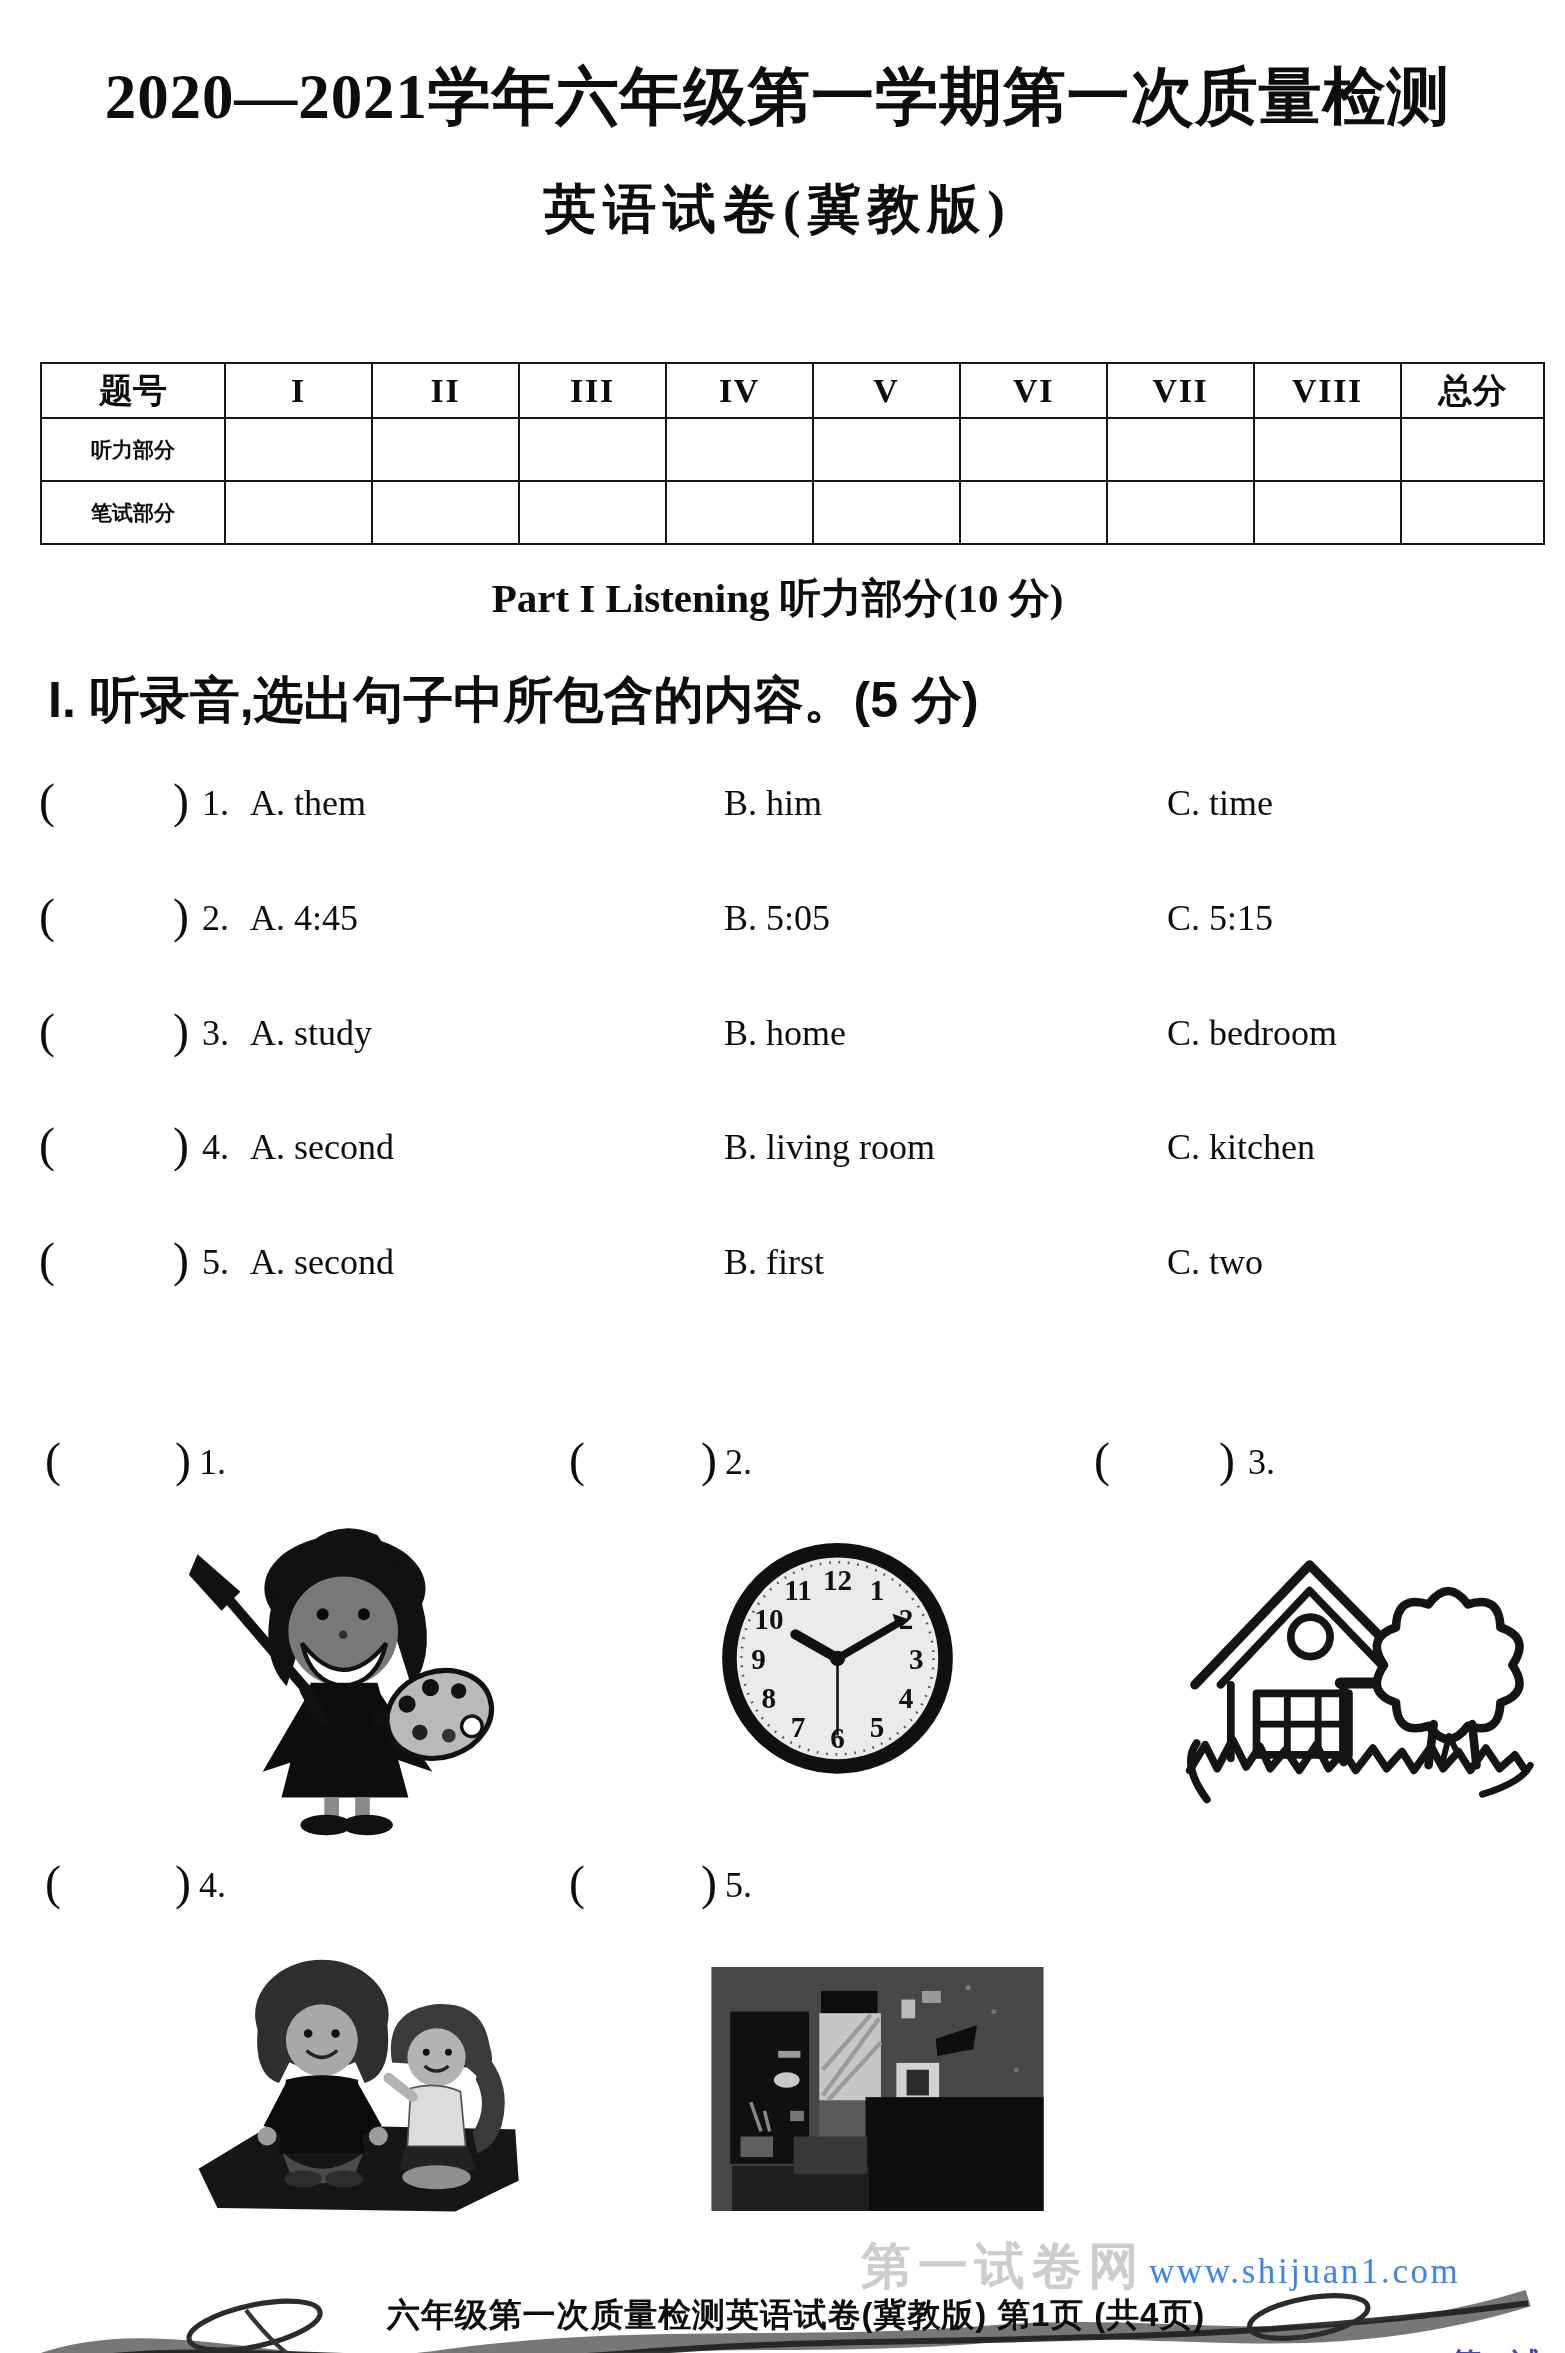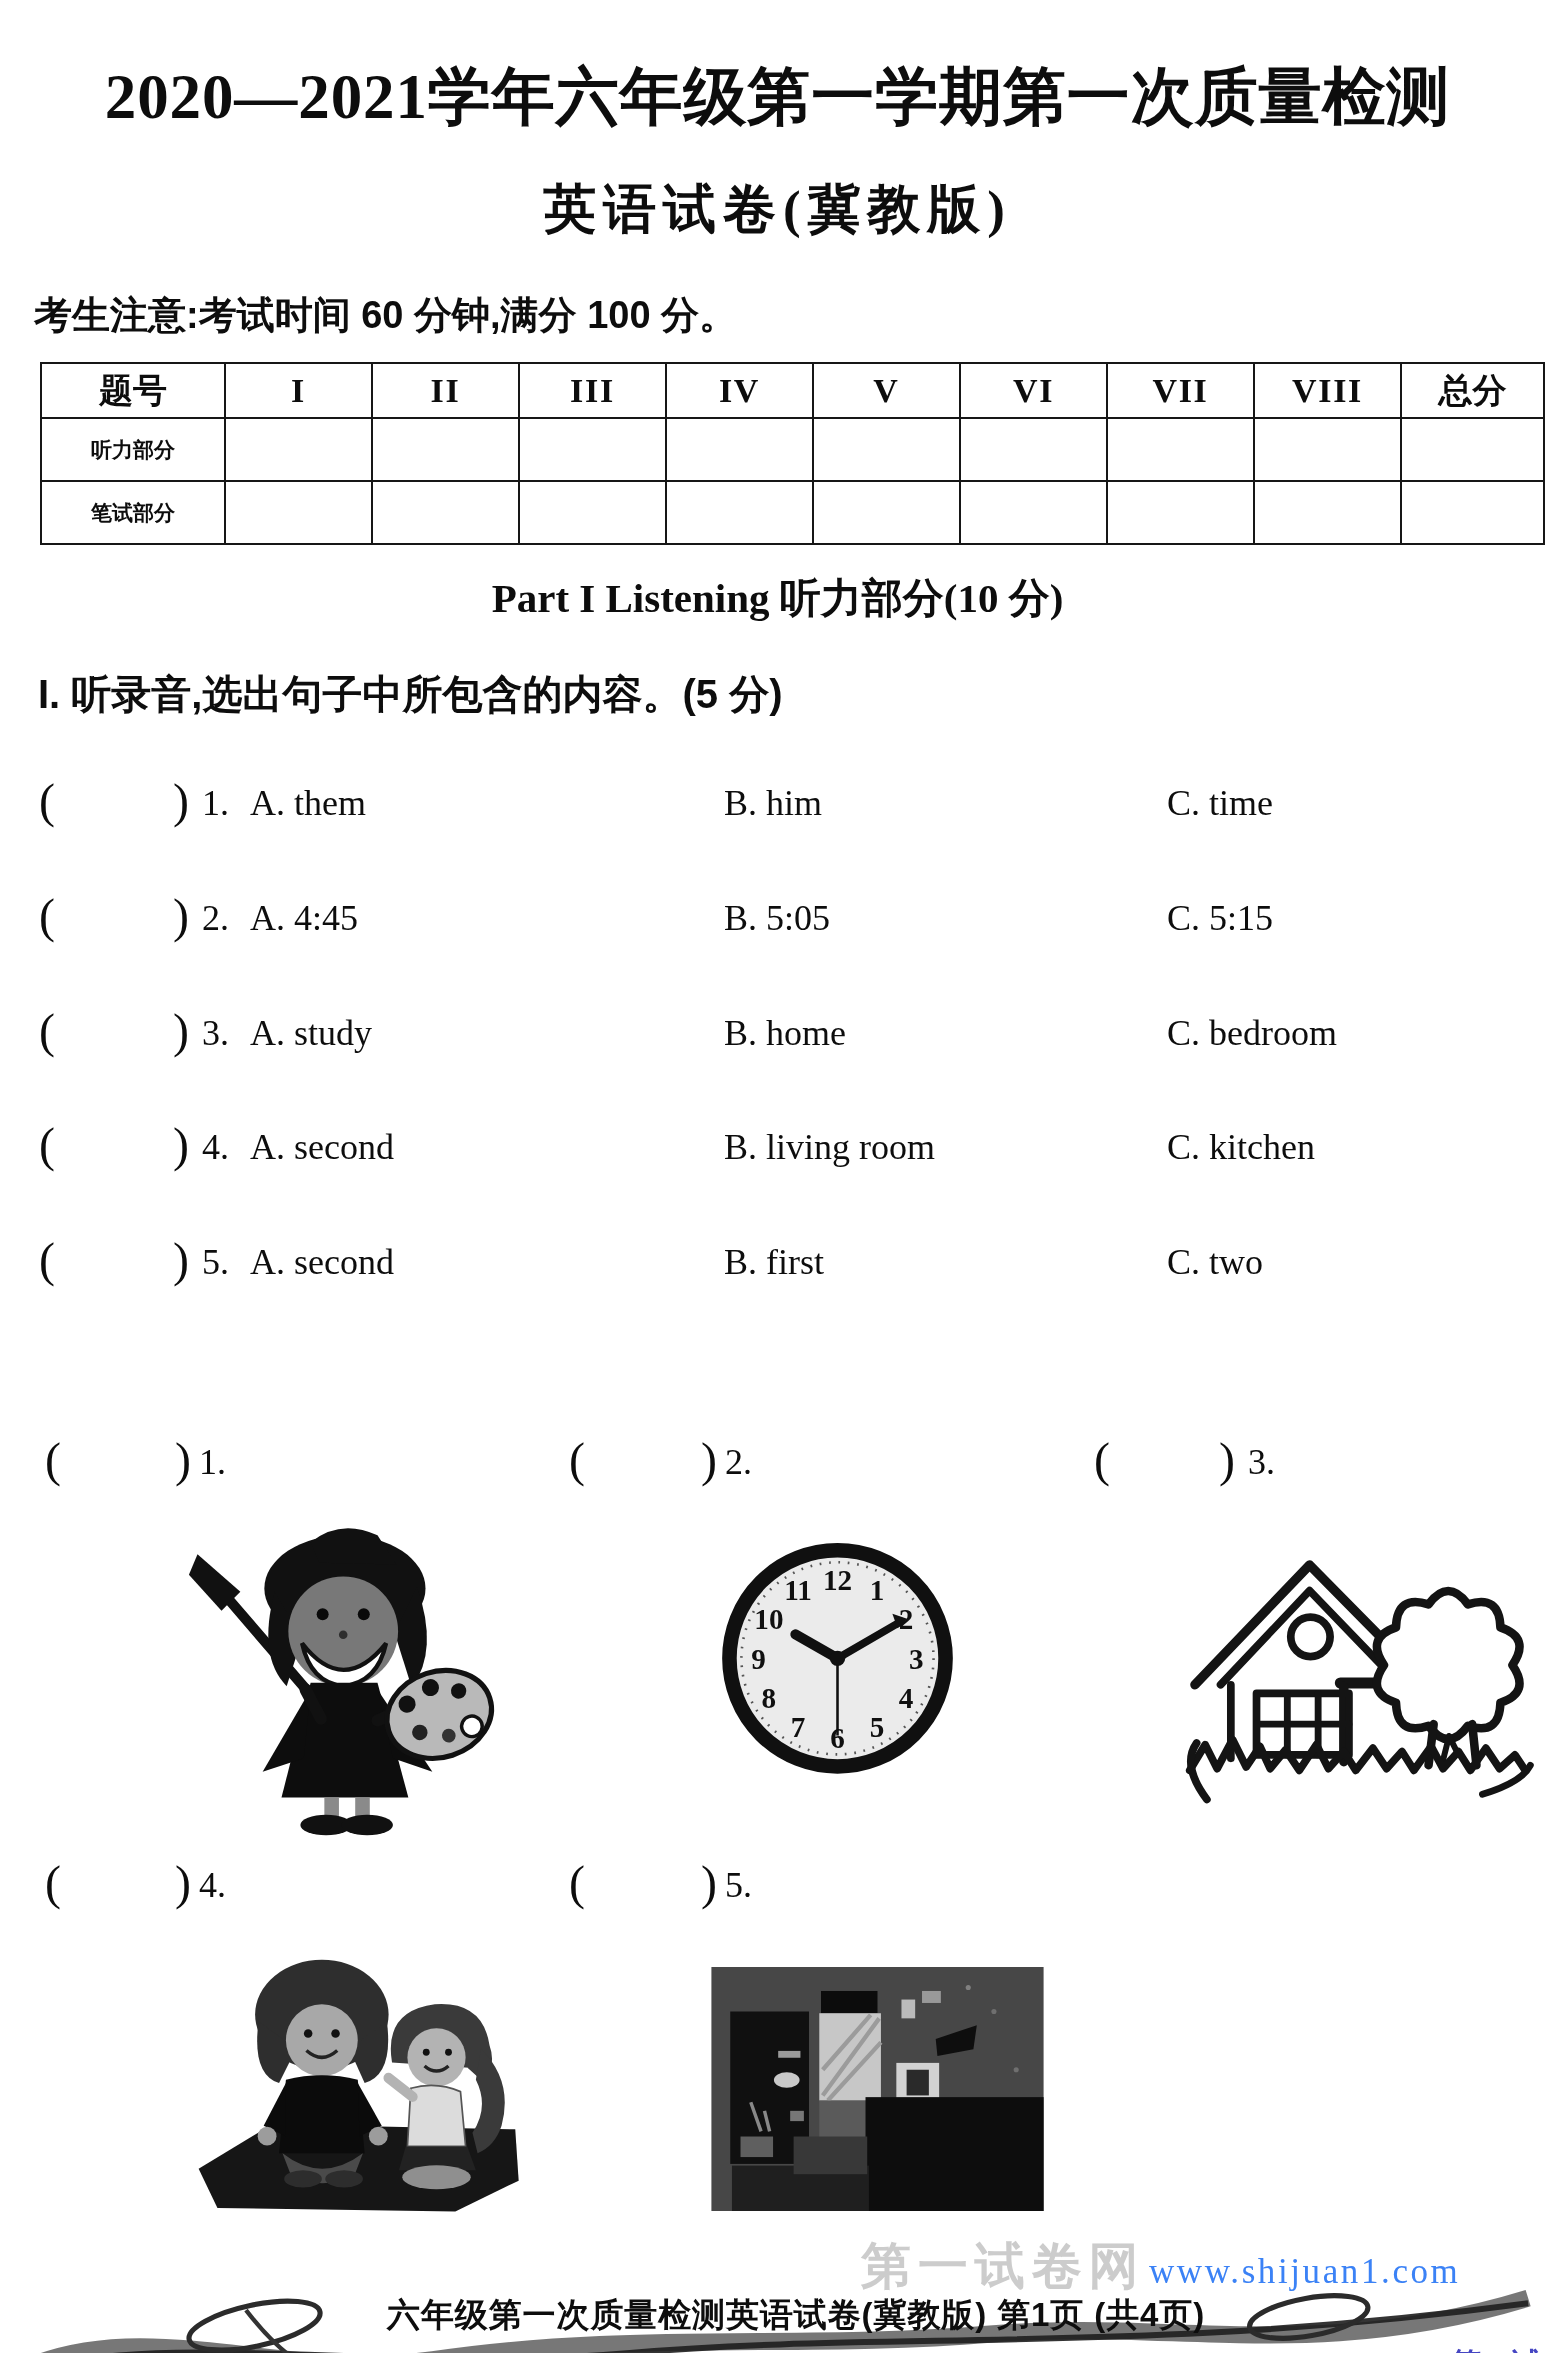--- a/index.html
+++ b/index.html
@@ -17,22 +17,22 @@
   table.score { position:absolute; top:334px; left:40px; width:1500px;
     border-collapse:collapse; table-layout:fixed; }
   table.score td { border:2.6px solid #161616; text-align:center; vertical-align:middle;
     font-weight:700; padding:0; }
   table.score tr.hd td { height:55px; font-size:34px; }
   table.score tr.bd td { height:63px; }
   .cjk { font-family:"Liberation Sans", sans-serif; font-size:21px; }
   .rn  { font-family:"Liberation Serif", serif; font-size:34px; letter-spacing:1.7px; }
   .p1heading { position:absolute; top:543px; left:0; width:100%; text-align:center;
     font-size:41px; font-weight:700; }
-  .instr { position:absolute; left:38px; font-family:"Liberation Sans", sans-serif;
-    font-weight:700; font-size:40px; }
+  .instr { position:absolute; left:48px; font-family:"Liberation Sans", sans-serif;
+    font-weight:700; font-size:50px; }
   #instr1 { top:639px; }
   #instr2 { top:1316px; }
   .qrow { position:absolute; left:0; width:1565px; height:62px; font-size:36px; }
   .qrow > span, .brow > span { position:absolute; white-space:nowrap; top:0; }
   .po, .pc { font-size:48px; top:-8.6px !important; font-weight:400; }
   .qrow .po { left:39px; }  .qrow .pc { left:173px; }
   .qn { left:202px; } .qa { left:250px; } .qb { left:724px; } .qc { left:1167px; }
   .brow { position:absolute; left:0; width:1565px; height:62px; font-size:36px; }
   .img { position:absolute; }
   #img-girl  { left:182px;  top:1485px; }
@@ -51,21 +51,20 @@
     color:#4646c2; letter-spacing:0.9px; }
   .clock-num { font-family:"Liberation Serif", serif; font-weight:700; font-size:34px; }
 </style>
 </head>
 <body>
 
 <div class="page">
 
   <div class="title1">2020—2021学年六年级第一学期第一次质量检测</div>
   <div class="title2">英语试卷(冀教版)</div>
-  <div class="notice">考生注意:考试时间 60 分钟,满分 100 分。</div>
 
   <table class="score">
     <colgroup>
       <col style="width:184px">
       <col style="width:147px">
         <col style="width:147px">
         <col style="width:147px">
         <col style="width:147px">
       <col style="width:147px">
         <col style="width:147px">

